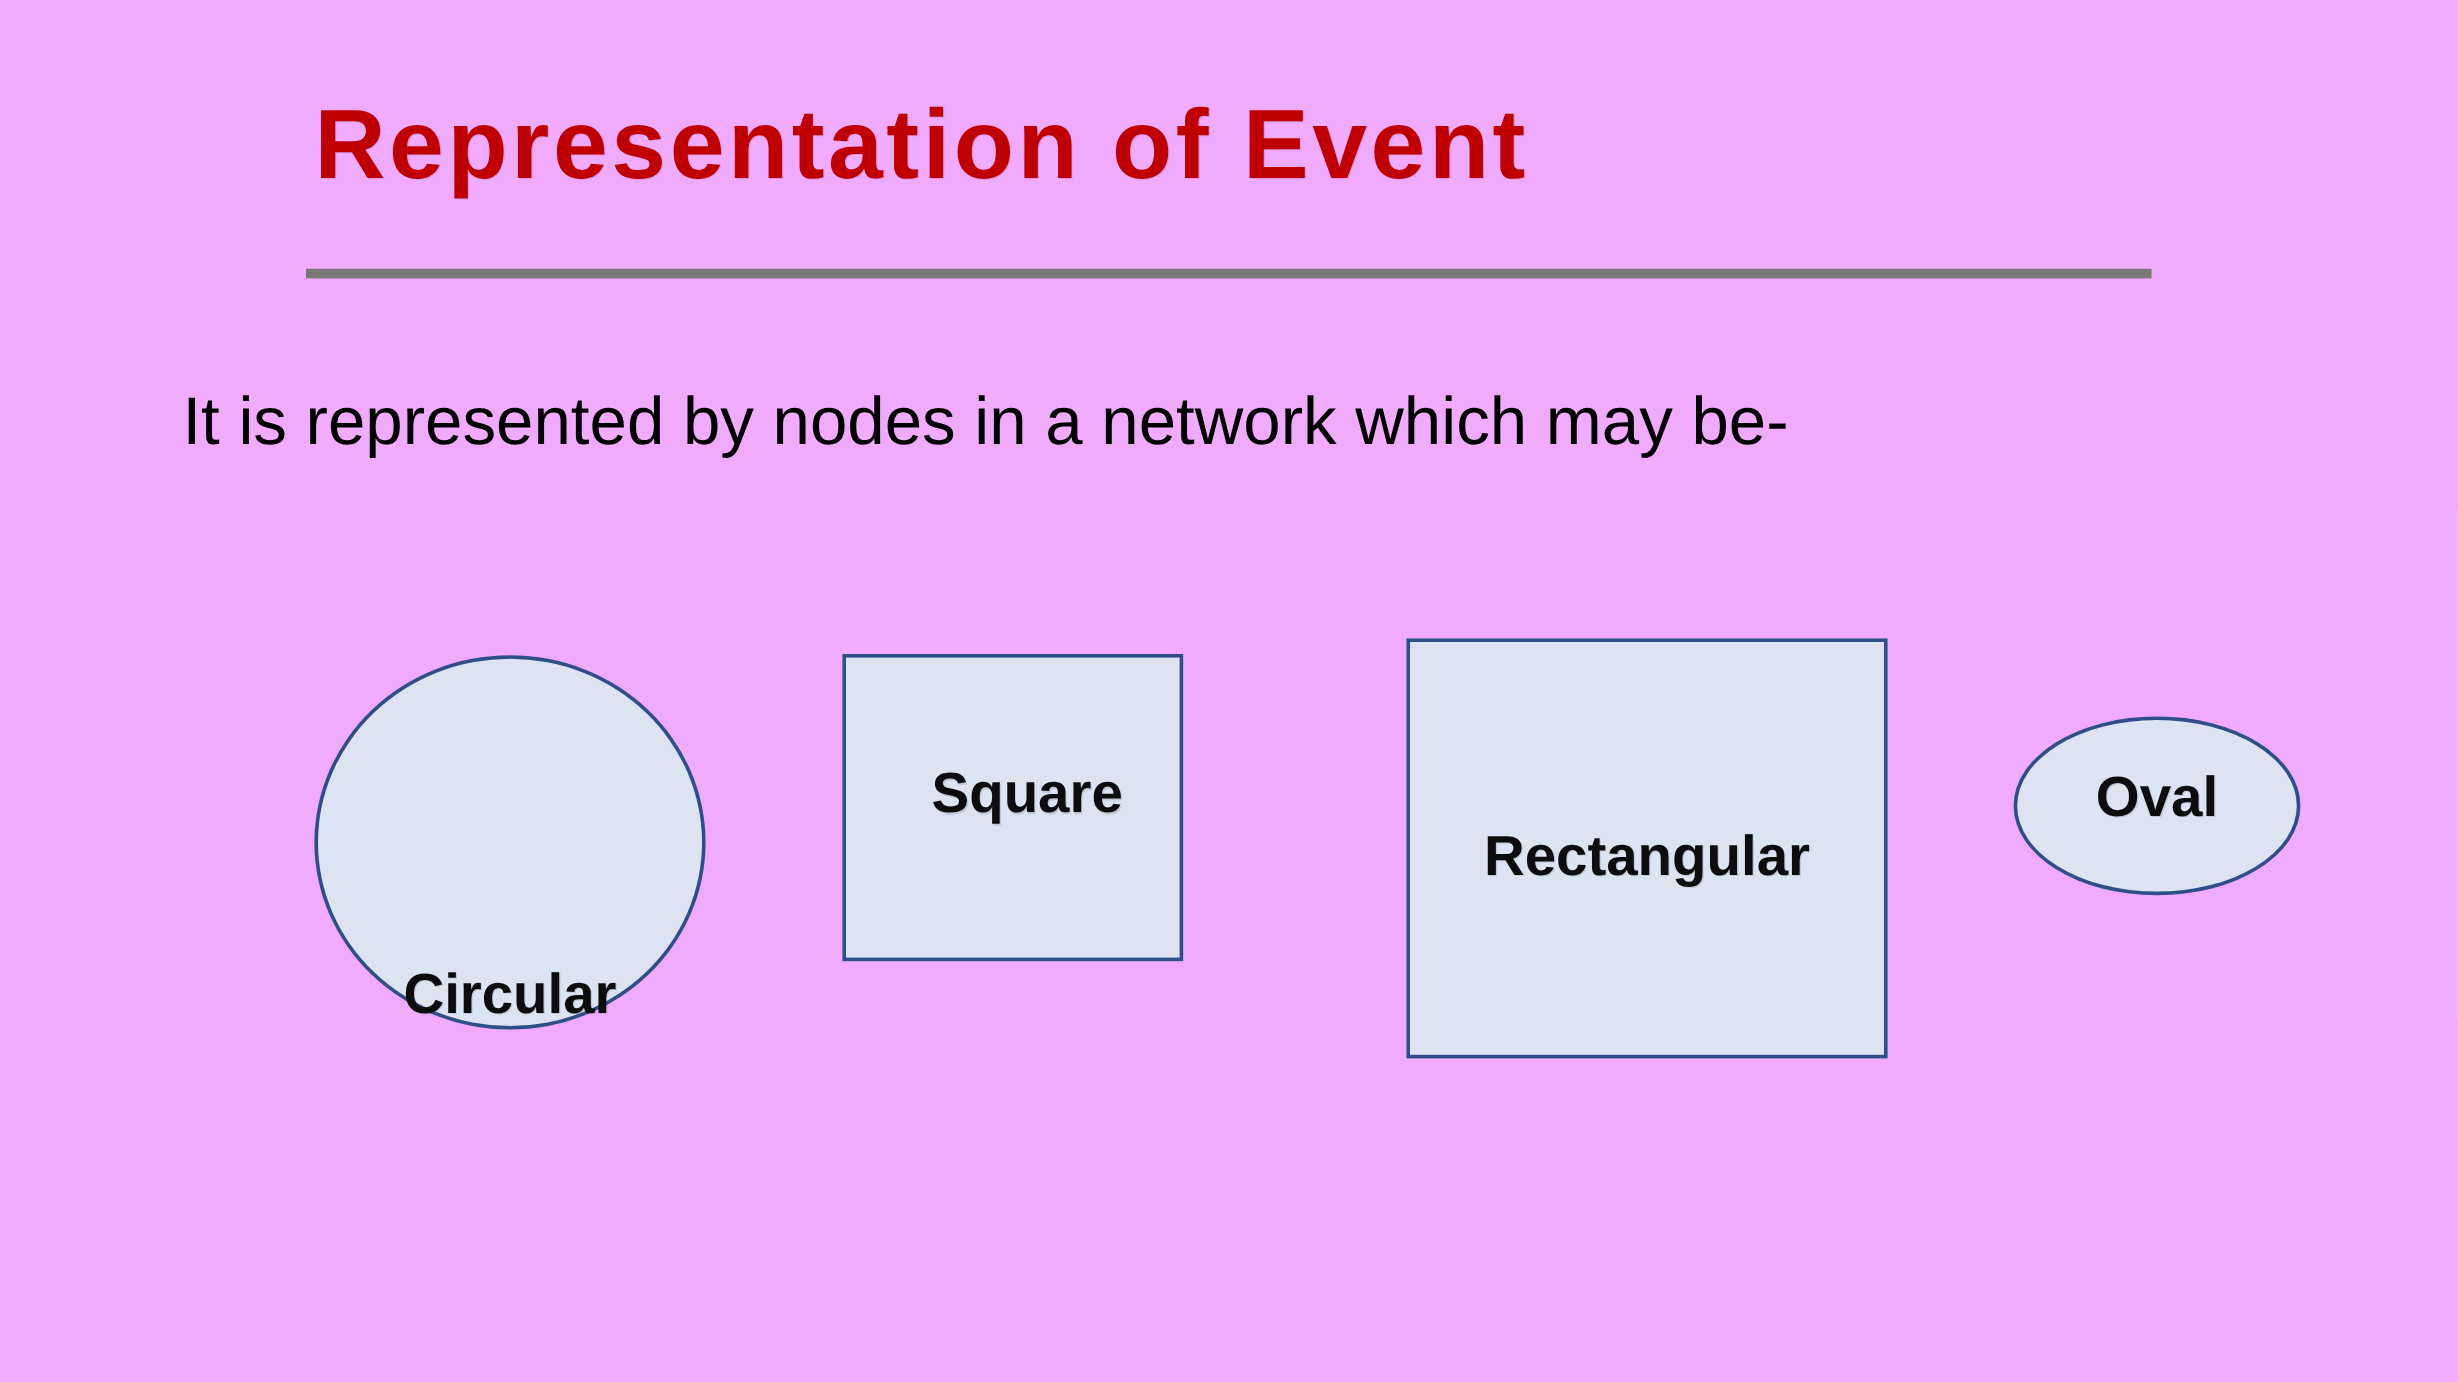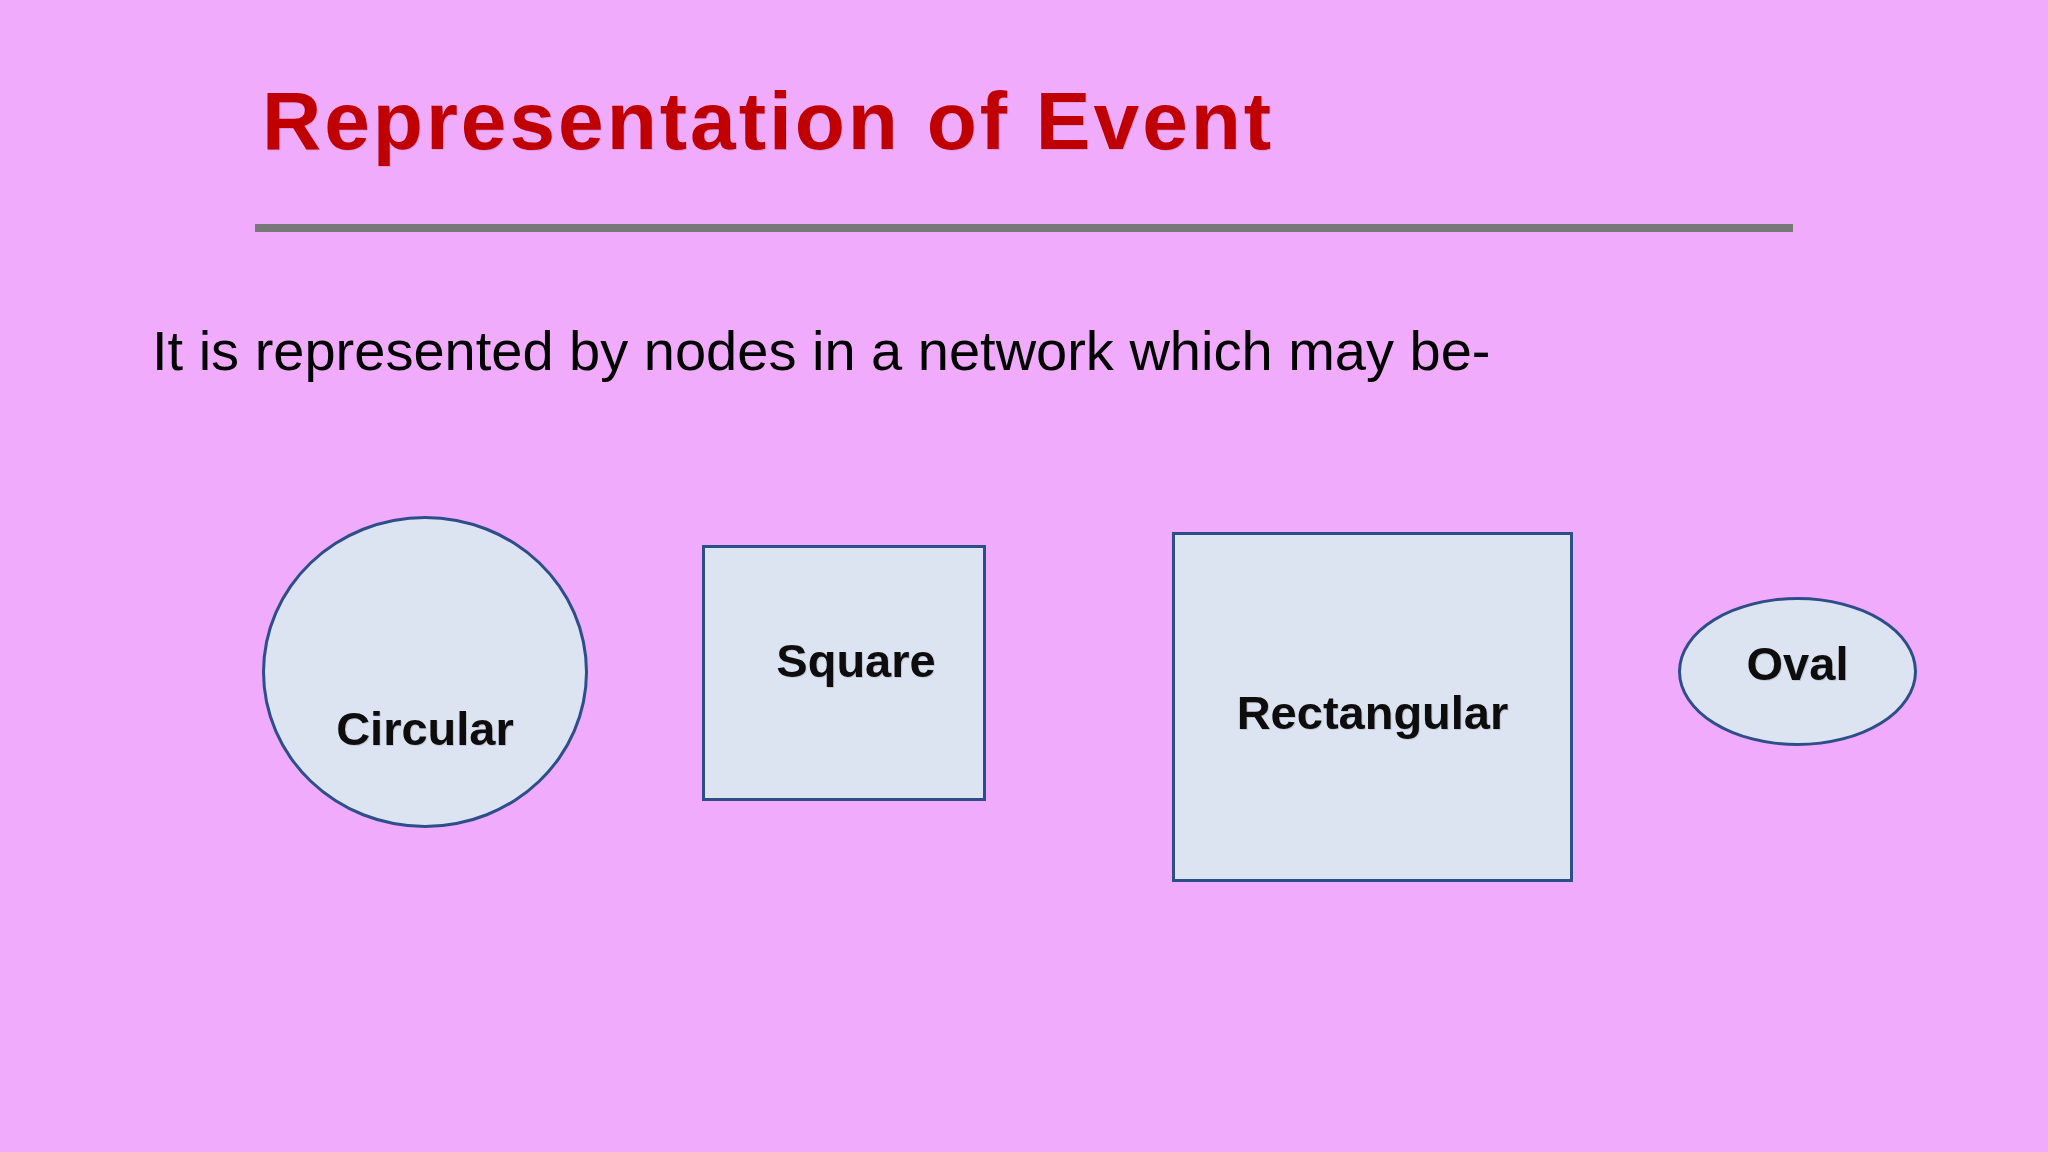--- a/index.html
+++ b/index.html
@@ -74,25 +74,25 @@
     font-weight: bold;
     font-size: 47px;
     color: #0d0d0d;
     white-space: nowrap;
     text-shadow: 1px 1px 0 rgba(0,0,0,0.12);
   }
 
   
   #shape-circular {
     left: 262px;
-    top: 516px;
+    top: 546px;
     width: 326px;
     height: 312px;
     border-radius: 50%;
-    align-items: center;
+    align-items: flex-end;
   }
   #shape-circular .shape-label { margin-top: 113px; }
 
   
   #shape-square {
     left: 702px;
     top: 545px;
     width: 284px;
     height: 256px;
     border-radius: 0;

